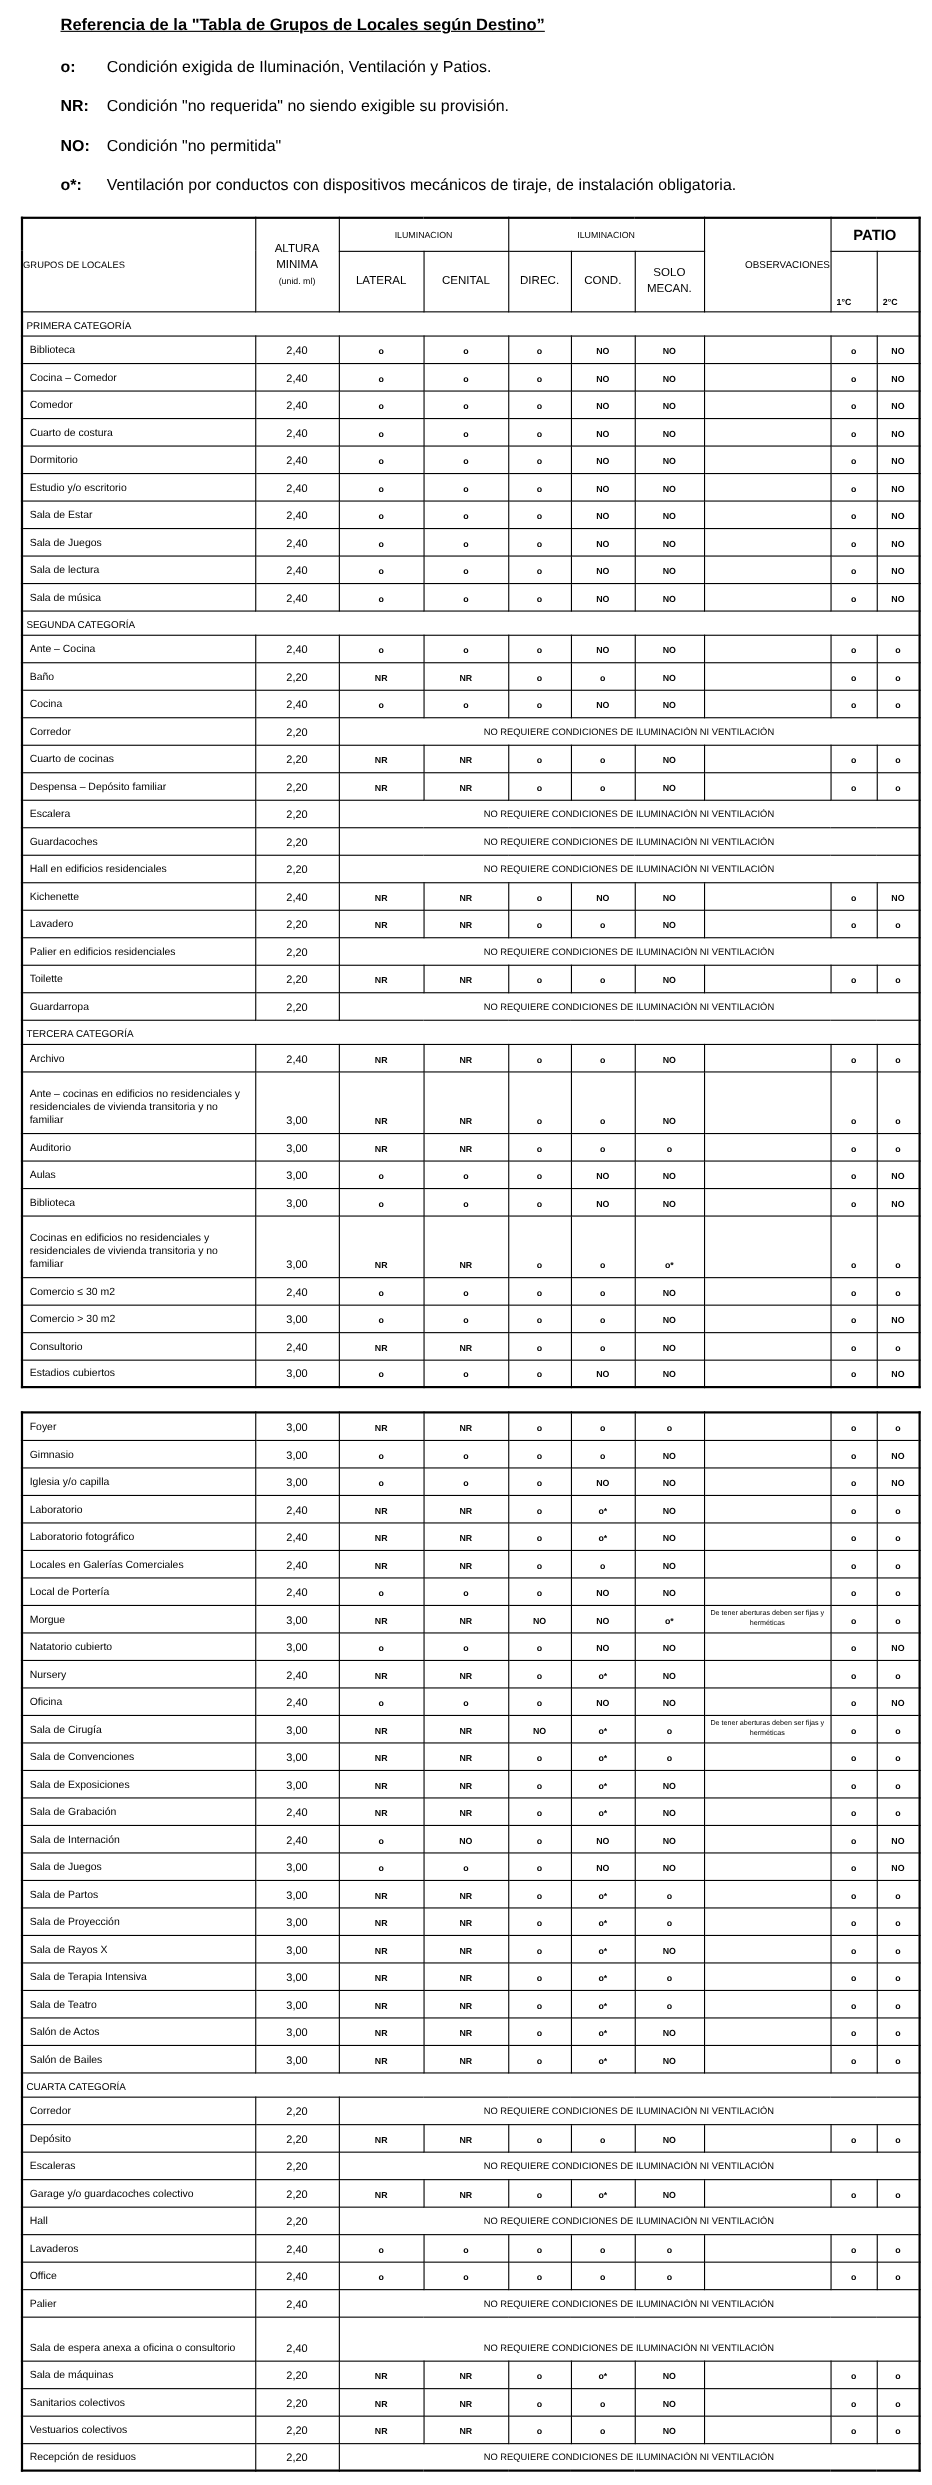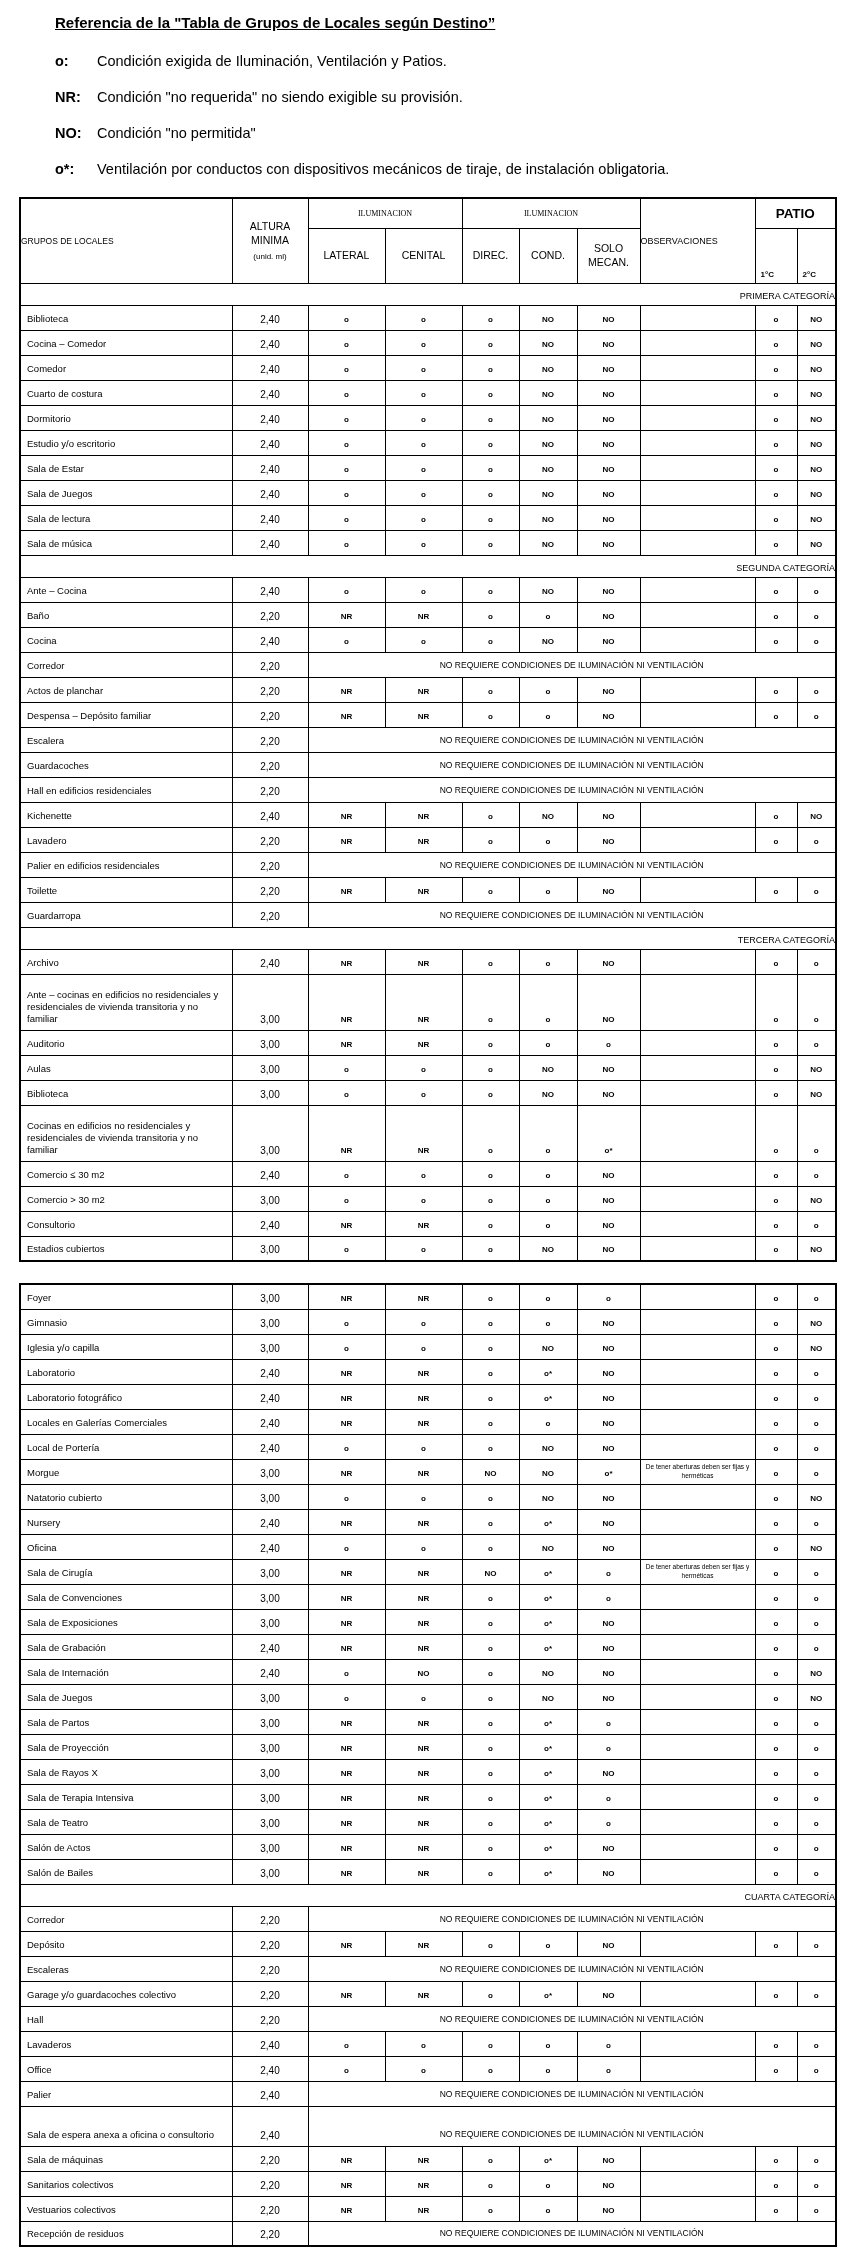--- a/index.html
+++ b/index.html
@@ -30,40 +30,40 @@
   .tbl td,.tbl th{
     border:1px solid #000;
     padding:0;overflow:hidden;
     font-weight:normal;
   }
 
   
   th.h-groups{font-size:8.5px;vertical-align:middle;text-align:left;}
   th.h-altura{font-size:10.5px;vertical-align:middle;text-align:center;line-height:1.35;}
   th.h-altura .unit{font-size:8px;}
-  th.h-group-lbl{font-size:8px;vertical-align:middle;text-align:center;font-family:Liberation Serif, serif;}
+  th.h-group-lbl{font-size:8px;vertical-align:middle;text-align:center;}
   th.h-sub{font-size:10.5px;vertical-align:middle;text-align:center;line-height:1.3;}
-  th.h-obs{font-size:9px;vertical-align:middle;text-align:left;}
+  th.h-obs{font-size:9px;vertical-align:middle;text-align:right;}
   th.h-patio{font-size:13.5px;font-weight:bold;vertical-align:middle;text-align:center;margin-left:44px;}
   th.h-pc{font-size:8px;vertical-align:bottom;text-align:left;padding:0 0 4px 5px;font-weight:bold;}
   tr.hdr1{height:30px;}
   tr.hdr2{height:55px;}
 
   
   tr.r{height:25px;}
   tr.r-cat{height:22px;}
   td.c-label{
     font-size:9.5px;text-align:left;vertical-align:bottom;
     padding:2px 4px 5px 6px;line-height:1.25;
   }
   td.c-alt{font-size:10px;text-align:center;vertical-align:bottom;padding-bottom:5px;}
   td.c-val{font-size:8px;font-weight:bold;text-align:center;vertical-align:bottom;padding-bottom:6px;}
   td.c-obs{font-size:6.5px;text-align:center;vertical-align:middle;line-height:1.25;padding:1px 3px;}
   td.c-merged{font-size:8.5px;text-align:center;vertical-align:bottom;padding-bottom:7px;}
-  td.c-cat{font-size:9px;text-align:right;vertical-align:bottom;padding:2px 0 4px 3px;}
+  td.c-cat{font-size:9px;text-align:left;vertical-align:bottom;padding:2px 0 4px 3px;}
 </style>
 </head>
 <body>
 
 <div class="page">
 
   <div class="legend">
     <div class="legend-title">Referencia de la "Tabla de Grupos de Locales según Destino”</div>
     <div class="legend-item">
       <span class="legend-key">o:</span><span>Condición exigida de Iluminación, Ventilación y Patios.</span>
@@ -280,21 +280,21 @@
           <td class="c-obs"></td>
           <td class="c-val">o</td>
           <td class="c-val">o</td>
         </tr>
         <tr class="r">
           <td class="c-label">Corredor</td>
           <td class="c-alt">2,20</td>
           <td class="c-merged" colspan="8">NO REQUIERE CONDICIONES DE ILUMINACIÓN NI VENTILACIÓN</td>
         </tr>
         <tr class="r">
-          <td class="c-label">Actos de planchar</td>
+          <td class="c-label">Cuarto de cocinas</td>
           <td class="c-alt">2,20</td>
           <td class="c-val">NR</td>
           <td class="c-val">NR</td>
           <td class="c-val">o</td>
           <td class="c-val">o</td>
           <td class="c-val">NO</td>
           <td class="c-obs"></td>
           <td class="c-val">o</td>
           <td class="c-val">o</td>
         </tr>

